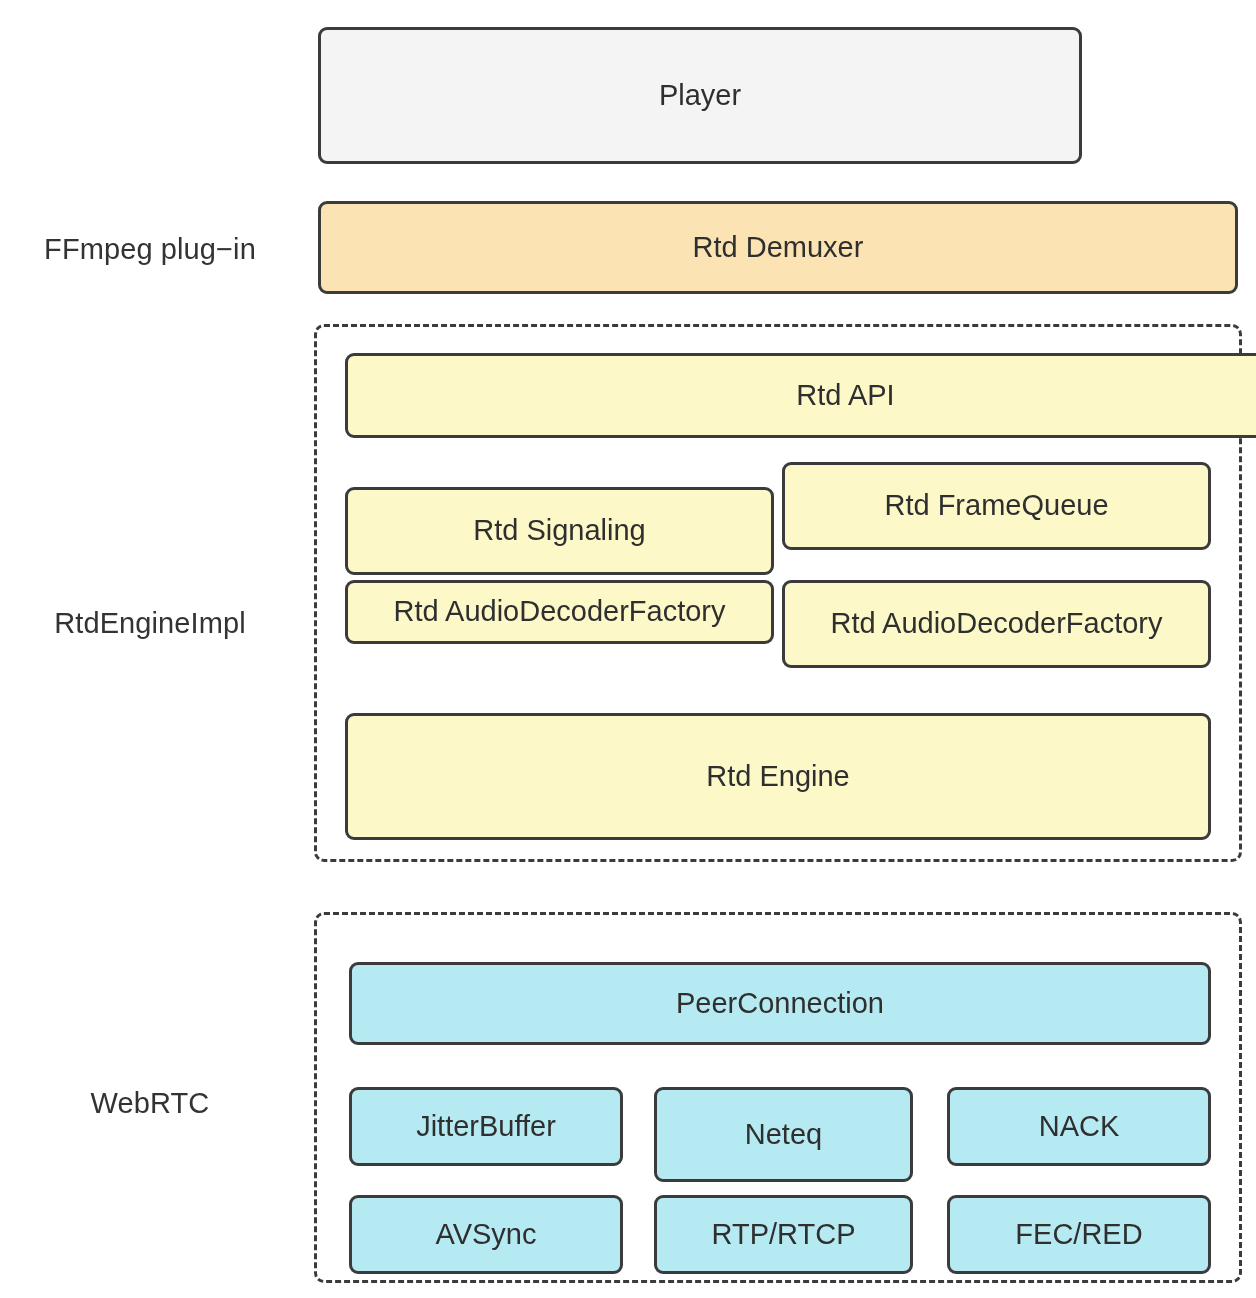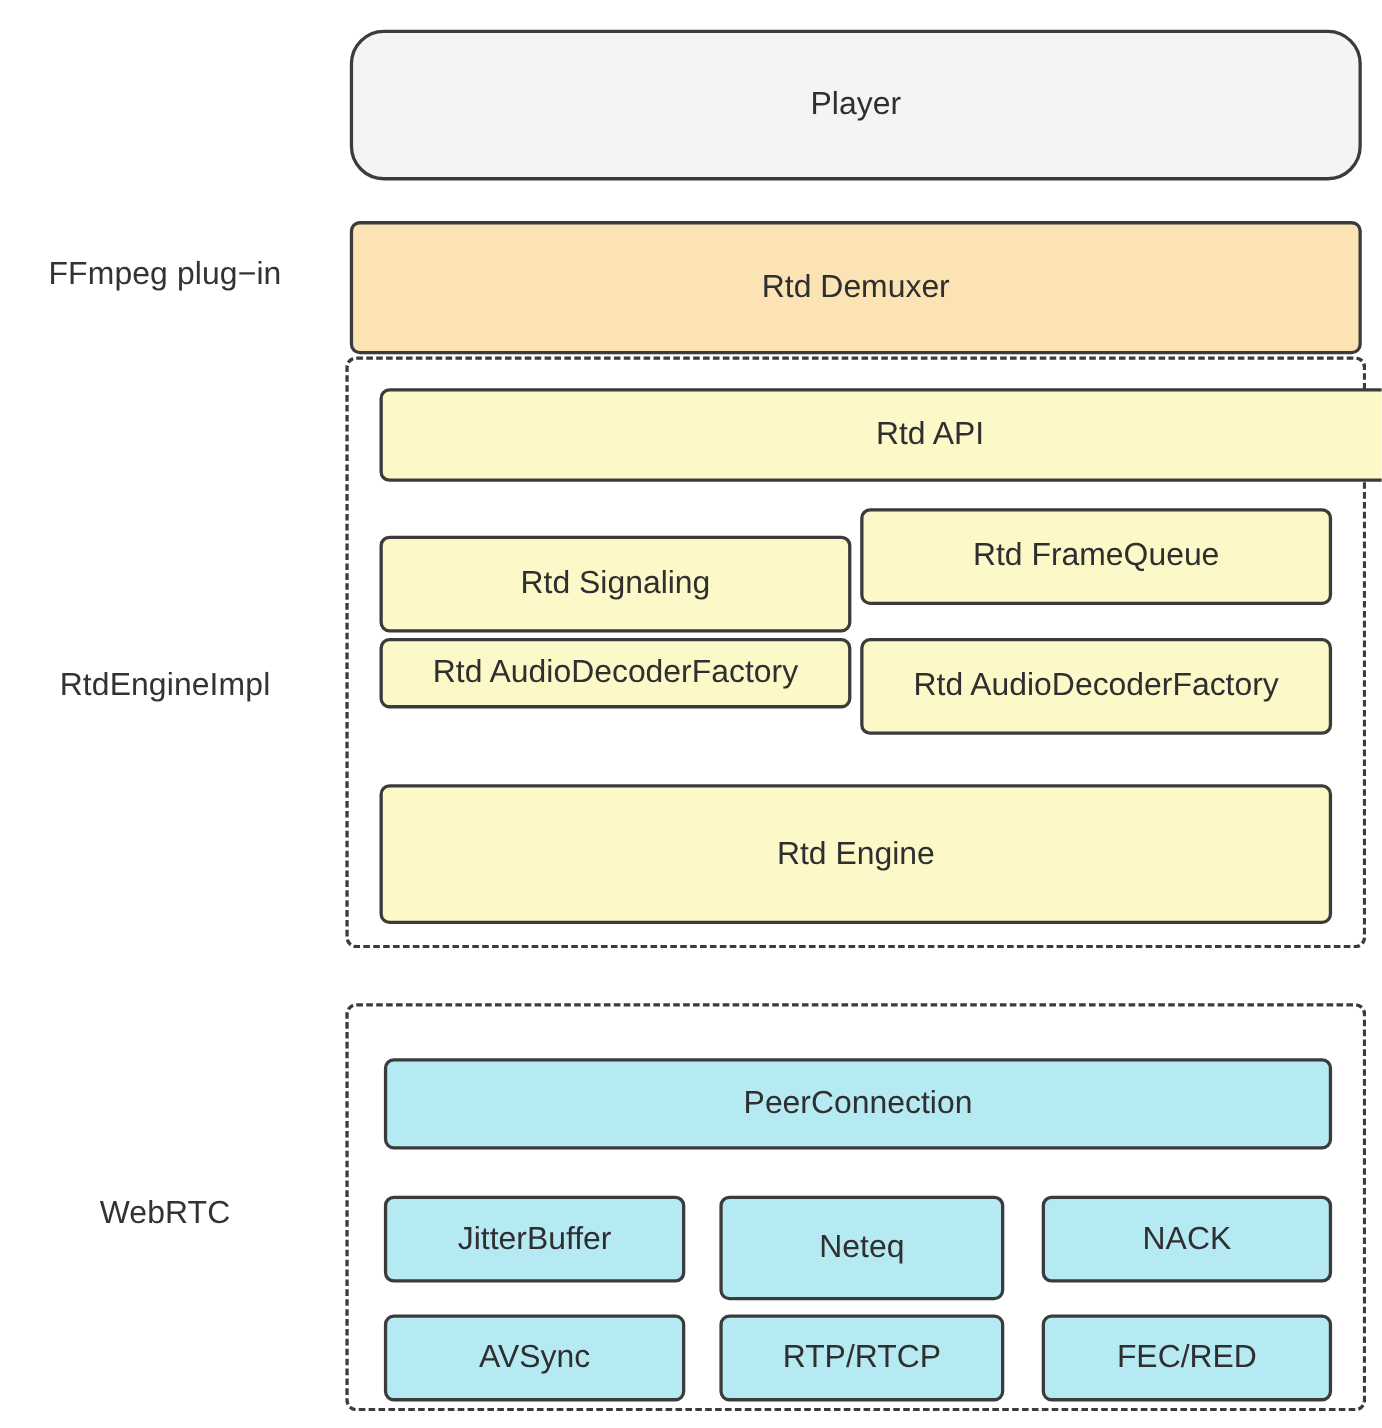--- a/index.html
+++ b/index.html
@@ -60,22 +60,22 @@
   
   .dashed-group {
     position: absolute;
     box-sizing: border-box;
     border: 3px dashed #3b3b3b;
     border-radius: 10px;
     background: transparent;
   }
 
   
-  #box-player   { left: 318px; top: 27px;  width: 920px; height: 137px; border-radius: 31px; }
-  #box-demuxer  { left: 318px; top: 201px; width: 920px; height: 121px;  }
+  #box-player   { left: 318px; top: 27px;  width: 764px; height: 137px; }
+  #box-demuxer  { left: 318px; top: 201px; width: 920px; height: 93px;  }
 
   
   #group-engine { left: 314px; top: 324px; width: 928px; height: 538px; }
 
   #box-rtd-api      { left: 345px; top: 353px; width: 1001px; height: 85px; }
   #box-signaling    { left: 345px; top: 487px; width: 429px; height: 88px; }
   #box-framequeue   { left: 782px; top: 462px; width: 429px; height: 88px; }
   #box-audio-dec    { left: 345px; top: 580px; width: 429px; height: 64px; }
   #box-video-dec    { left: 782px; top: 580px; width: 429px; height: 88px; }
   #box-rtd-engine   { left: 345px; top: 713px; width: 866px; height: 127px; }

